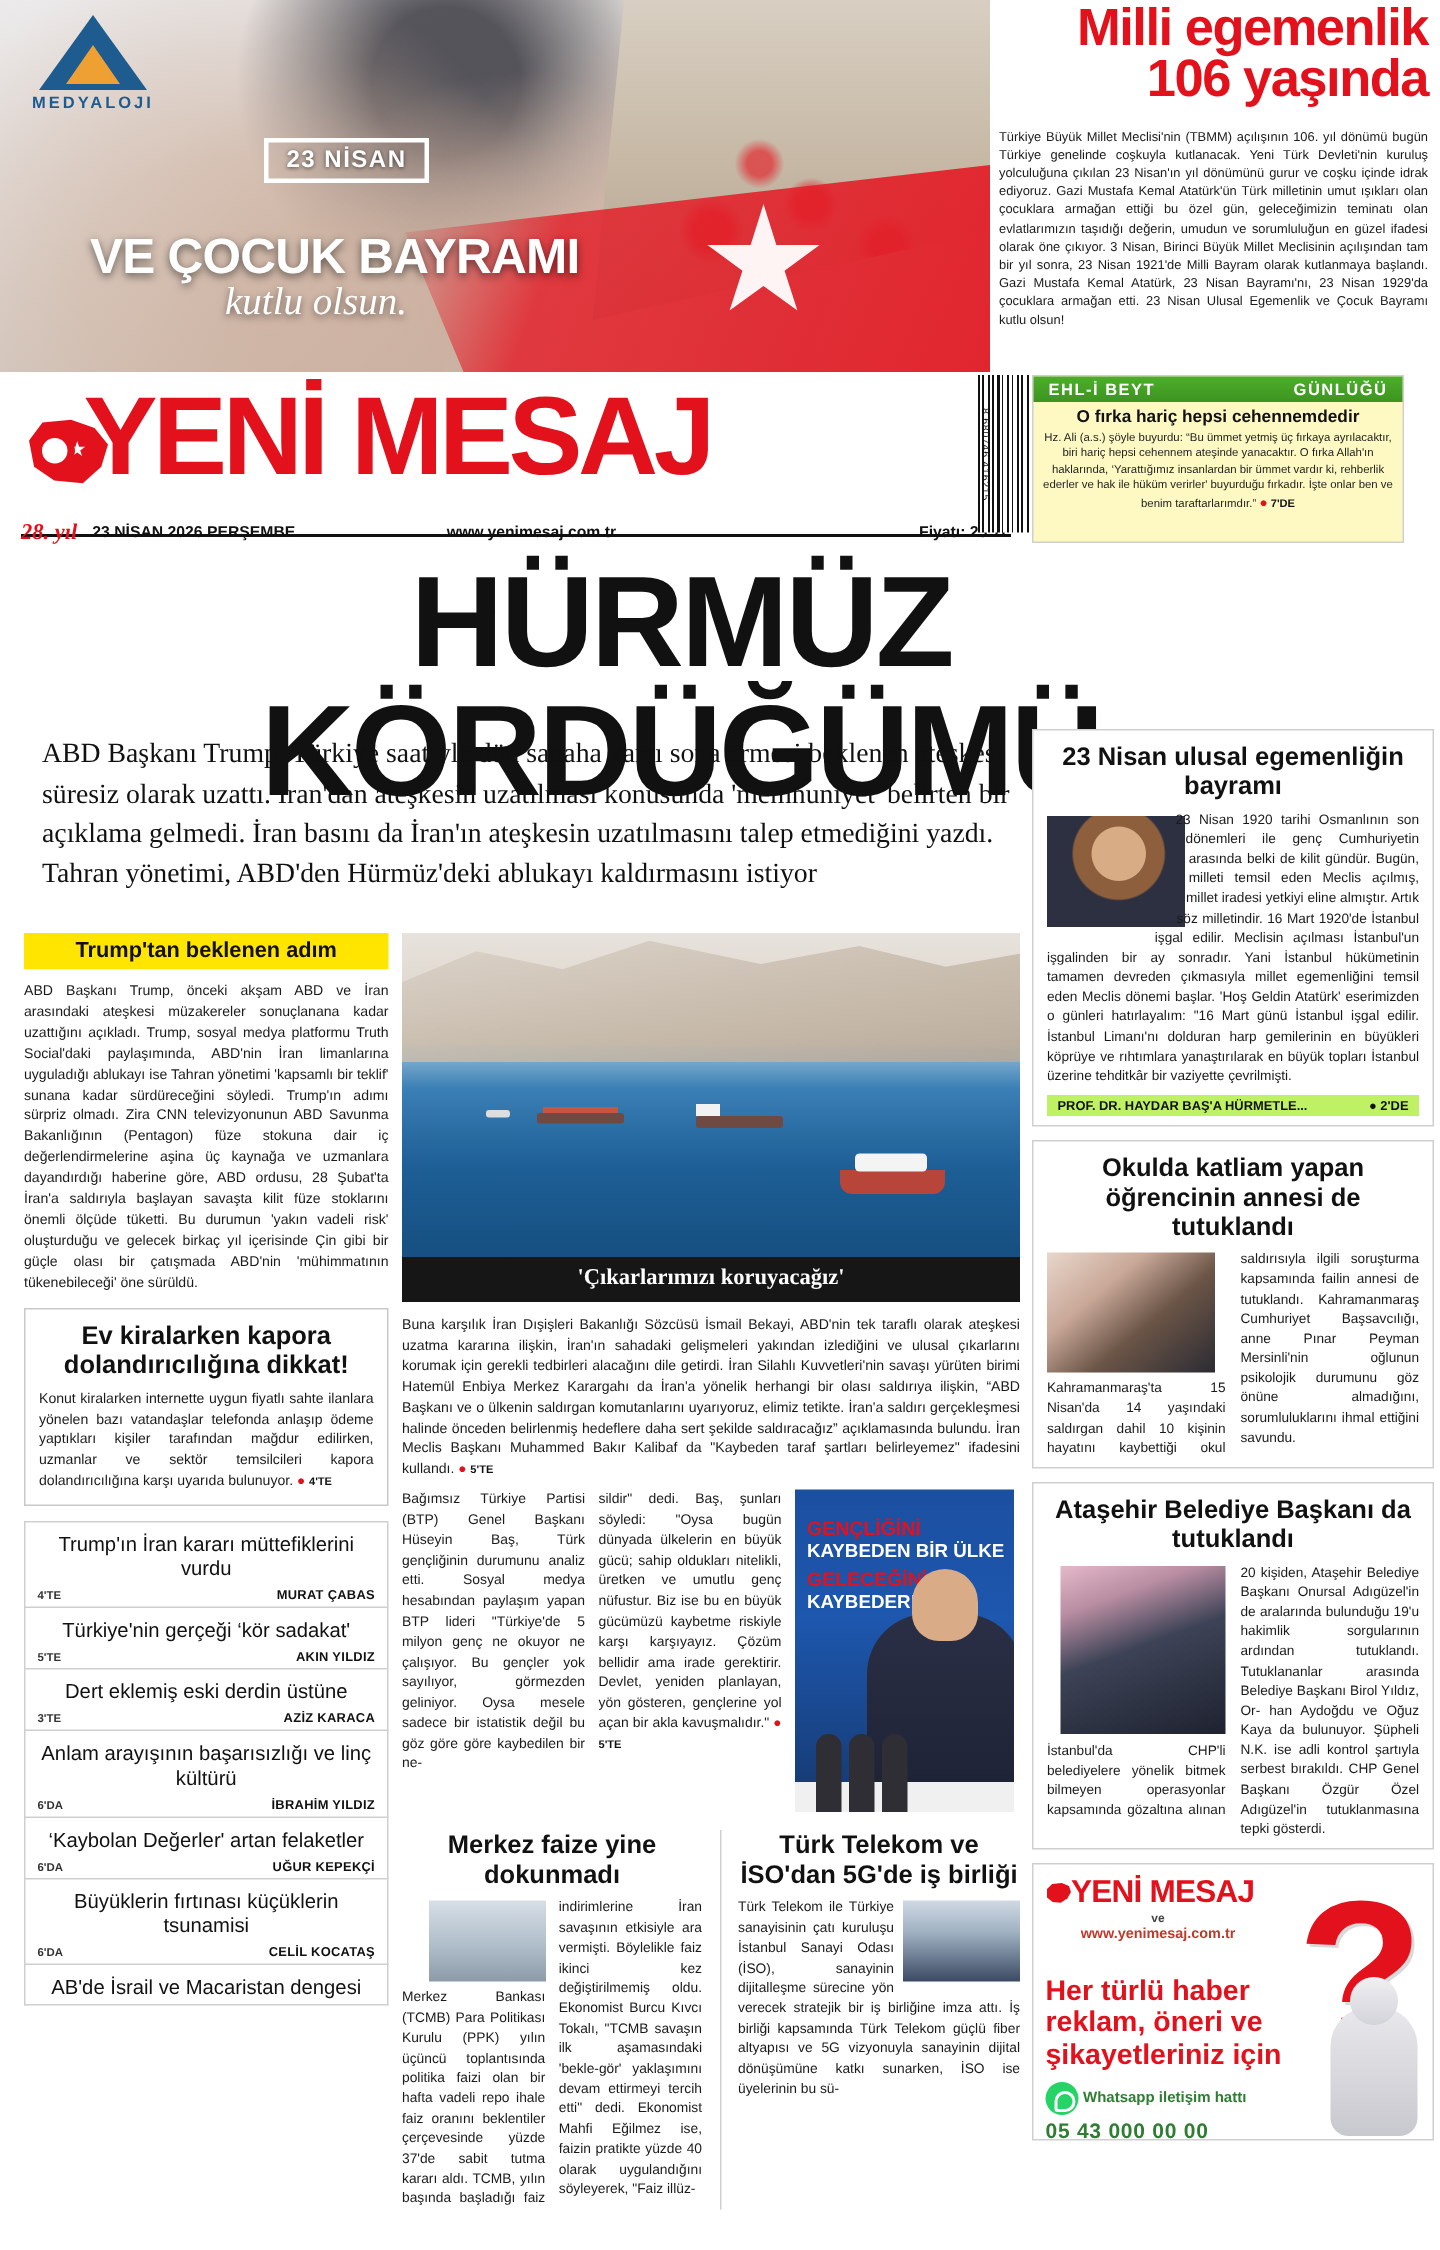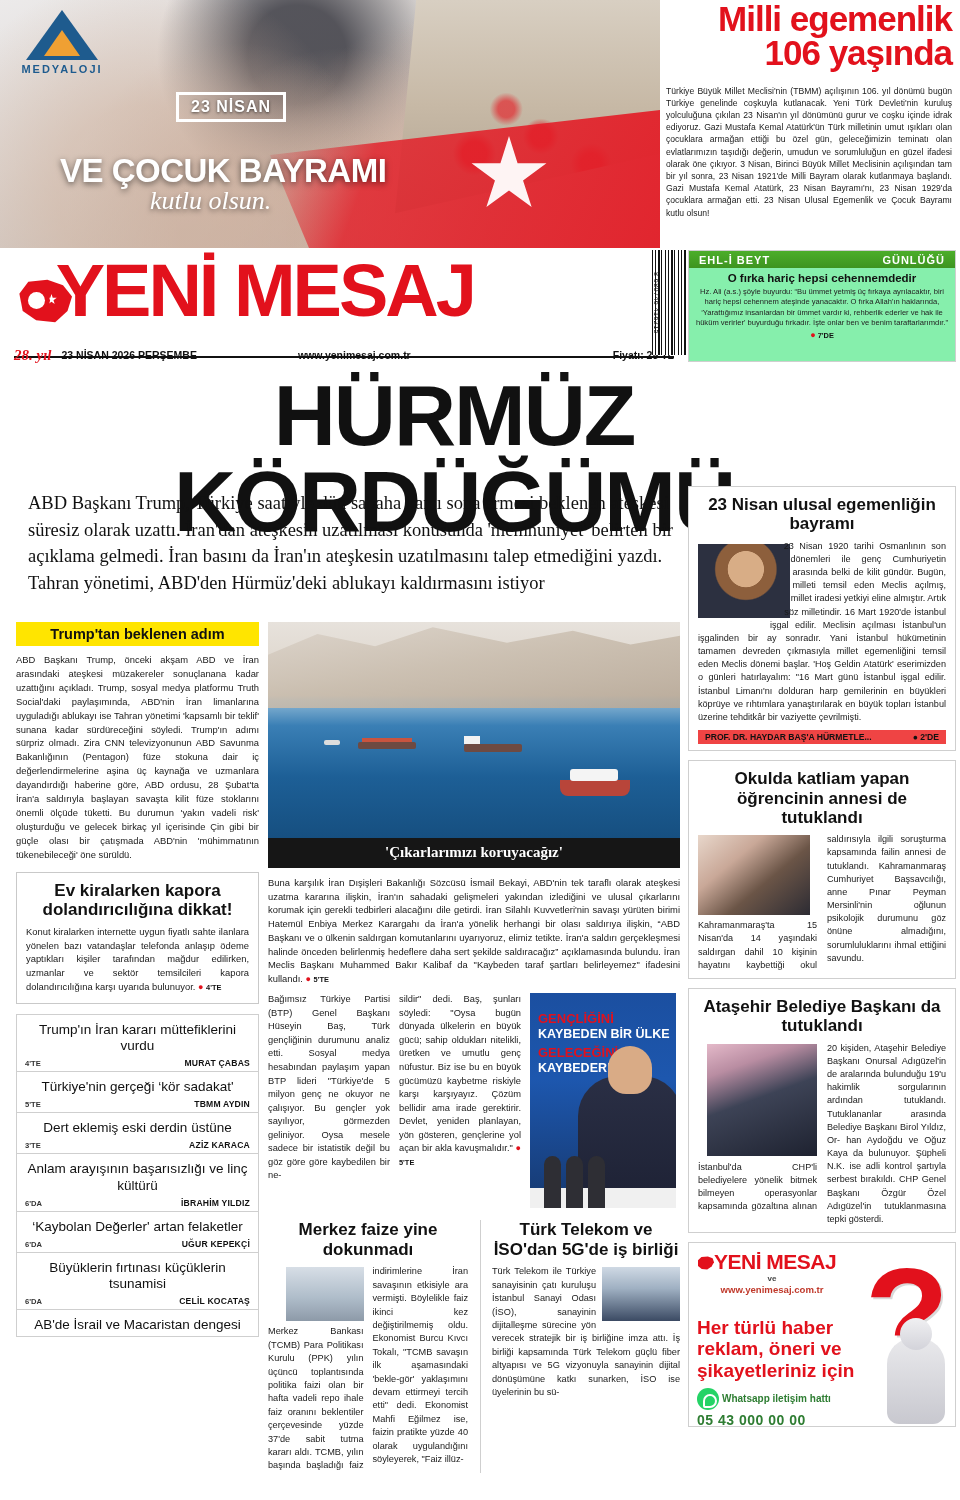--- a/index.html
+++ b/index.html
@@ -130,22 +130,22 @@
     position:absolute; left:652px; top:250px; width:34px; height:105px;
     background: repeating-linear-gradient(90deg,#111 0 1.5px,#fff 1.5px 3px,#111 3px 4px,#fff 4px 6.5px);
   }
   .barcode-num {
     position:absolute; left:650px; top:250px; width:12px; height:105px;
     writing-mode: vertical-rl; font-size:7px; color:#111; letter-spacing:.5px;
     display:flex; align-items:center; justify-content:center;
   }
 
   
-  .ehlibeyt { position:absolute; left:688px; top:250px; width:268px; height:112px;
-    border:1px solid #cfcfcf; background:#86efac; }
+  .ehlibeyt { position:absolute; left:688px; top:250px; width:248px; height:112px;
+    border:1px solid #cfcfcf; background:#fef9c3; }
   .ehl-head {
     height:17px; background: linear-gradient(180deg,#4cae2a,#3d9420);
     display:flex; align-items:center; justify-content:space-between; padding:0 10px;
   }
   .ehl-head span { color:#fff; font-weight:800; font-size:11px; letter-spacing:1px; }
   .ehl-title { text-align:center; font-weight:700; font-size:11.5px; color:#111; margin-top:4px; }
   .ehl-body { font-size:7.6px; line-height:1.38; color:#222; text-align:center; padding:3px 6px 0; }
   .pgref { color:#111; font-weight:800; font-size:7.4px; }
   .dot { color:#e2111c; font-size:9px; }
 
@@ -253,21 +253,21 @@
   
   .col-right { position:absolute; left:688px; top:486px; width:268px; }
   .rbox { border:1px solid #cfcfcf; padding:8px 9px 6px; background:#fff; margin-bottom:9px; }
   .rbox-title { font-weight:800; font-size:17px; text-align:center; color:#111; line-height:1.14; margin-bottom:6px; }
   .rbox-body { font-size:9.1px; line-height:1.45; color:#1a1a1a; text-align:justify; hyphens:auto; }
   .portrait {
     float:left; shape-outside:circle(50%); width:92px; height:74px; margin:4px 7px 2px 0;
     background: radial-gradient(circle at 52% 34%, #d8ad86 0 26%, #8d5f3c 27% 44%, #2c3040 46% 100%);
   }
   .yellowfoot {
-    background:#ef4444; display:flex; justify-content:space-between; align-items:center;
+    background:#bef264; display:flex; justify-content:space-between; align-items:center;
     padding:2px 7px; margin-top:6px;
   }
   .yellowfoot .t { font-size:8.6px; font-weight:800; color:#111; }
   .r-photo-left {
     float:left; width:112px; height:80px; margin:2px 9px 4px 0;
     background: linear-gradient(140deg,#e8d7cb 0%,#c9a898 32%,#6b5547 60%,#2c2b33 100%);
   }
   .r-photo-right {
     float:right; width:110px; height:112px; margin:2px 0 5px 9px;
     background: linear-gradient(160deg,#e4b9c9 0%,#b98da2 22%,#3d4356 48%,#1e2230 100%);
@@ -389,21 +389,21 @@
         <div class="colum-head">Trump'ın İran kararı müttefiklerini vurdu</div>
         <div class="colum-foot">
           <span class="colum-page">4'TE</span>
           <span class="colum-author">MURAT ÇABAS</span>
         </div>
       </div>
       <div class="colum">
         <div class="colum-head">Türkiye'nin gerçeği ‘kör sadakat'</div>
         <div class="colum-foot">
           <span class="colum-page">5'TE</span>
-          <span class="colum-author">TBMM AYDIN</span>
+          <span class="colum-author">AKIN YILDIZ</span>
         </div>
       </div>
       <div class="colum">
         <div class="colum-head">Dert eklemiş eski derdin üstüne</div>
         <div class="colum-foot">
           <span class="colum-page">3'TE</span>
           <span class="colum-author">AZİZ KARACA</span>
         </div>
       </div>
       <div class="colum">

